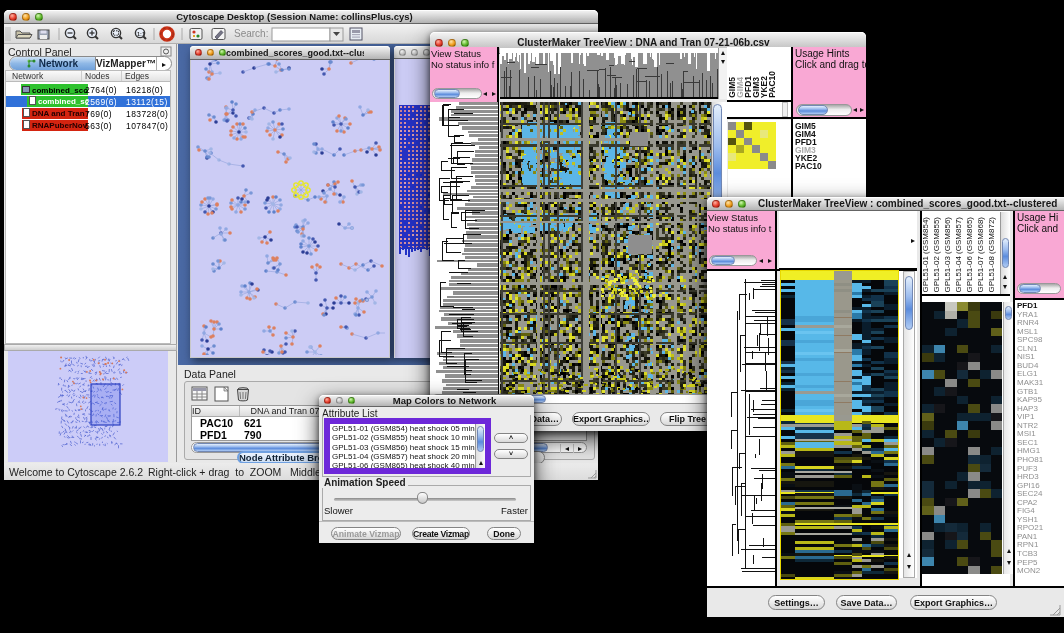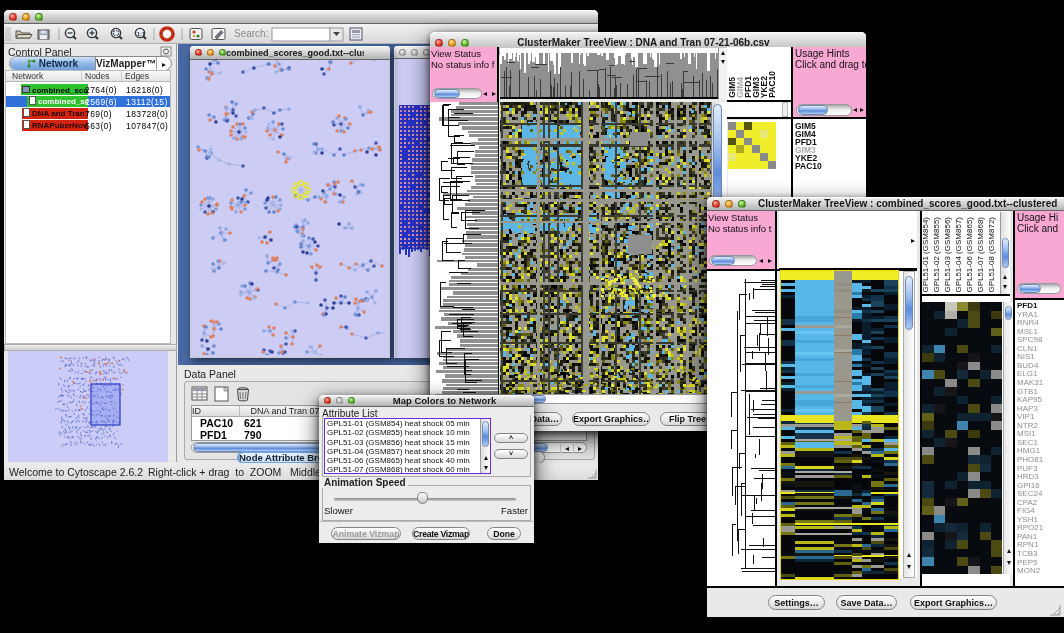--- a/index.html
+++ b/index.html
@@ -29,20 +29,21 @@
 i.te{border-top:2.5px solid transparent;border-bottom:2.5px solid transparent;border-left:4px solid #111}
 i.tn{border-left:2.5px solid transparent;border-right:2.5px solid transparent;border-bottom:4px solid #111}
 i.ts{border-left:2.5px solid transparent;border-right:2.5px solid transparent;border-top:4px solid #111}
 .pgico{display:inline-block;width:7px;height:9px;background:#fff;border:1px solid #555;margin-right:2px;vertical-align:-1px}
 </style></head><body>
 <div class="win" style="left:4px;top:10px;width:594px;height:470px;background:#e9e9e9">
     <div class="tbar" style="height:14px">
       <span class="tl tlr"></span>
       <span class="tl tly"></span>
       <span class="tl tlg"></span>
+      <span class="tt">Cytoscape Desktop (Session Name: collinsPlus.cys)</span>
       <span style="width:52px"></span>
     </div>
     <div class="abs" style="left:0;top:14px;width:594px;height:20px;background:linear-gradient(#f2f2f2,#d8d8d8);border-bottom:1px solid #b0b0b0"><svg width="594" height="20" xmlns="http://www.w3.org/2000/svg">
         <line x1="2" y1="3" x2="2" y2="17" stroke="#bbb" stroke-width="1"></line>
         <line x1="4" y1="3" x2="4" y2="17" stroke="#bbb" stroke-width="1"></line>
         <line x1="6" y1="3" x2="6" y2="17" stroke="#bbb" stroke-width="1"></line>
         <g stroke="#555" fill="#c8c2a8">
           <path d="M12 14 L12 7 L16 7 L18 9 L26 9 L26 14 Z"></path>
           <path d="M12 14 L14 10.5 L28 10.5 L26 14 Z" fill="#ddd8c0"></path>
         </g>
@@ -1748,21 +1749,21 @@
   </div>
 <div class="win" style="left:319px;top:395px;width:215px;height:148px;background:#ececec;border-radius:5px 5px 0 0">
     <div class="tbar" style="height:12px">
       <span class="tl tlr" style="width:7px;height:7px"></span>
       <span class="tl tlx" style="width:7px;height:7px"></span>
       <span class="tl tlg" style="width:7px;height:7px"></span>
       <span class="tt" style="font-size:9.5px">Map Colors to Network</span>
     </div>
     <div class="abs" style="left:3px;top:13px;font-size:10px;font-weight:normal;color:#222">Attribute List</div>
     <div class="abs" style="left:3px;top:20px;width:209px;height:62px;border:1px solid #aaa;border-top:none"></div>
-    <div class="abs" style="left:5px;top:23px;width:167px;height:56px;background:#fff;border:1px solid #6d28d9;overflow:hidden">
+    <div class="abs" style="left:5px;top:23px;width:167px;height:56px;background:#fff;border:6px solid #6d28d9;overflow:hidden">
       <div class="nw" style="font-size:8px;color:#111;height:9.3px;padding-left:2px">GPL51-01 (GSM854) heat shock 05 min</div>
       <div class="nw" style="font-size:8px;color:#111;height:9.3px;padding-left:2px">GPL51-02 (GSM855) heat shock 10 min</div>
       <div class="nw" style="font-size:8px;color:#111;height:9.3px;padding-left:2px">GPL51-03 (GSM856) heat shock 15 min</div>
       <div class="nw" style="font-size:8px;color:#111;height:9.3px;padding-left:2px">GPL51-04 (GSM857) heat shock 20 min</div>
       <div class="nw" style="font-size:8px;color:#111;height:9.3px;padding-left:2px">GPL51-06 (GSM865) heat shock 40 min</div>
       <div class="nw" style="font-size:8px;color:#111;height:9.3px;padding-left:2px">GPL51-07 (GSM868) heat shock 60 min</div>
       <div class="abs" style="right:0;top:0;width:10px;height:56px;background:linear-gradient(90deg,#e0e0e0,#fafafa);border-left:1px solid #999">
         <div class="pill abs" style="left:1px;top:2px;width:7px;height:26px;border-radius:4px"></div>
         <div class="abs tinyarr" style="left:0;top:34px;width:9px">
           <i class="tn"></i>

